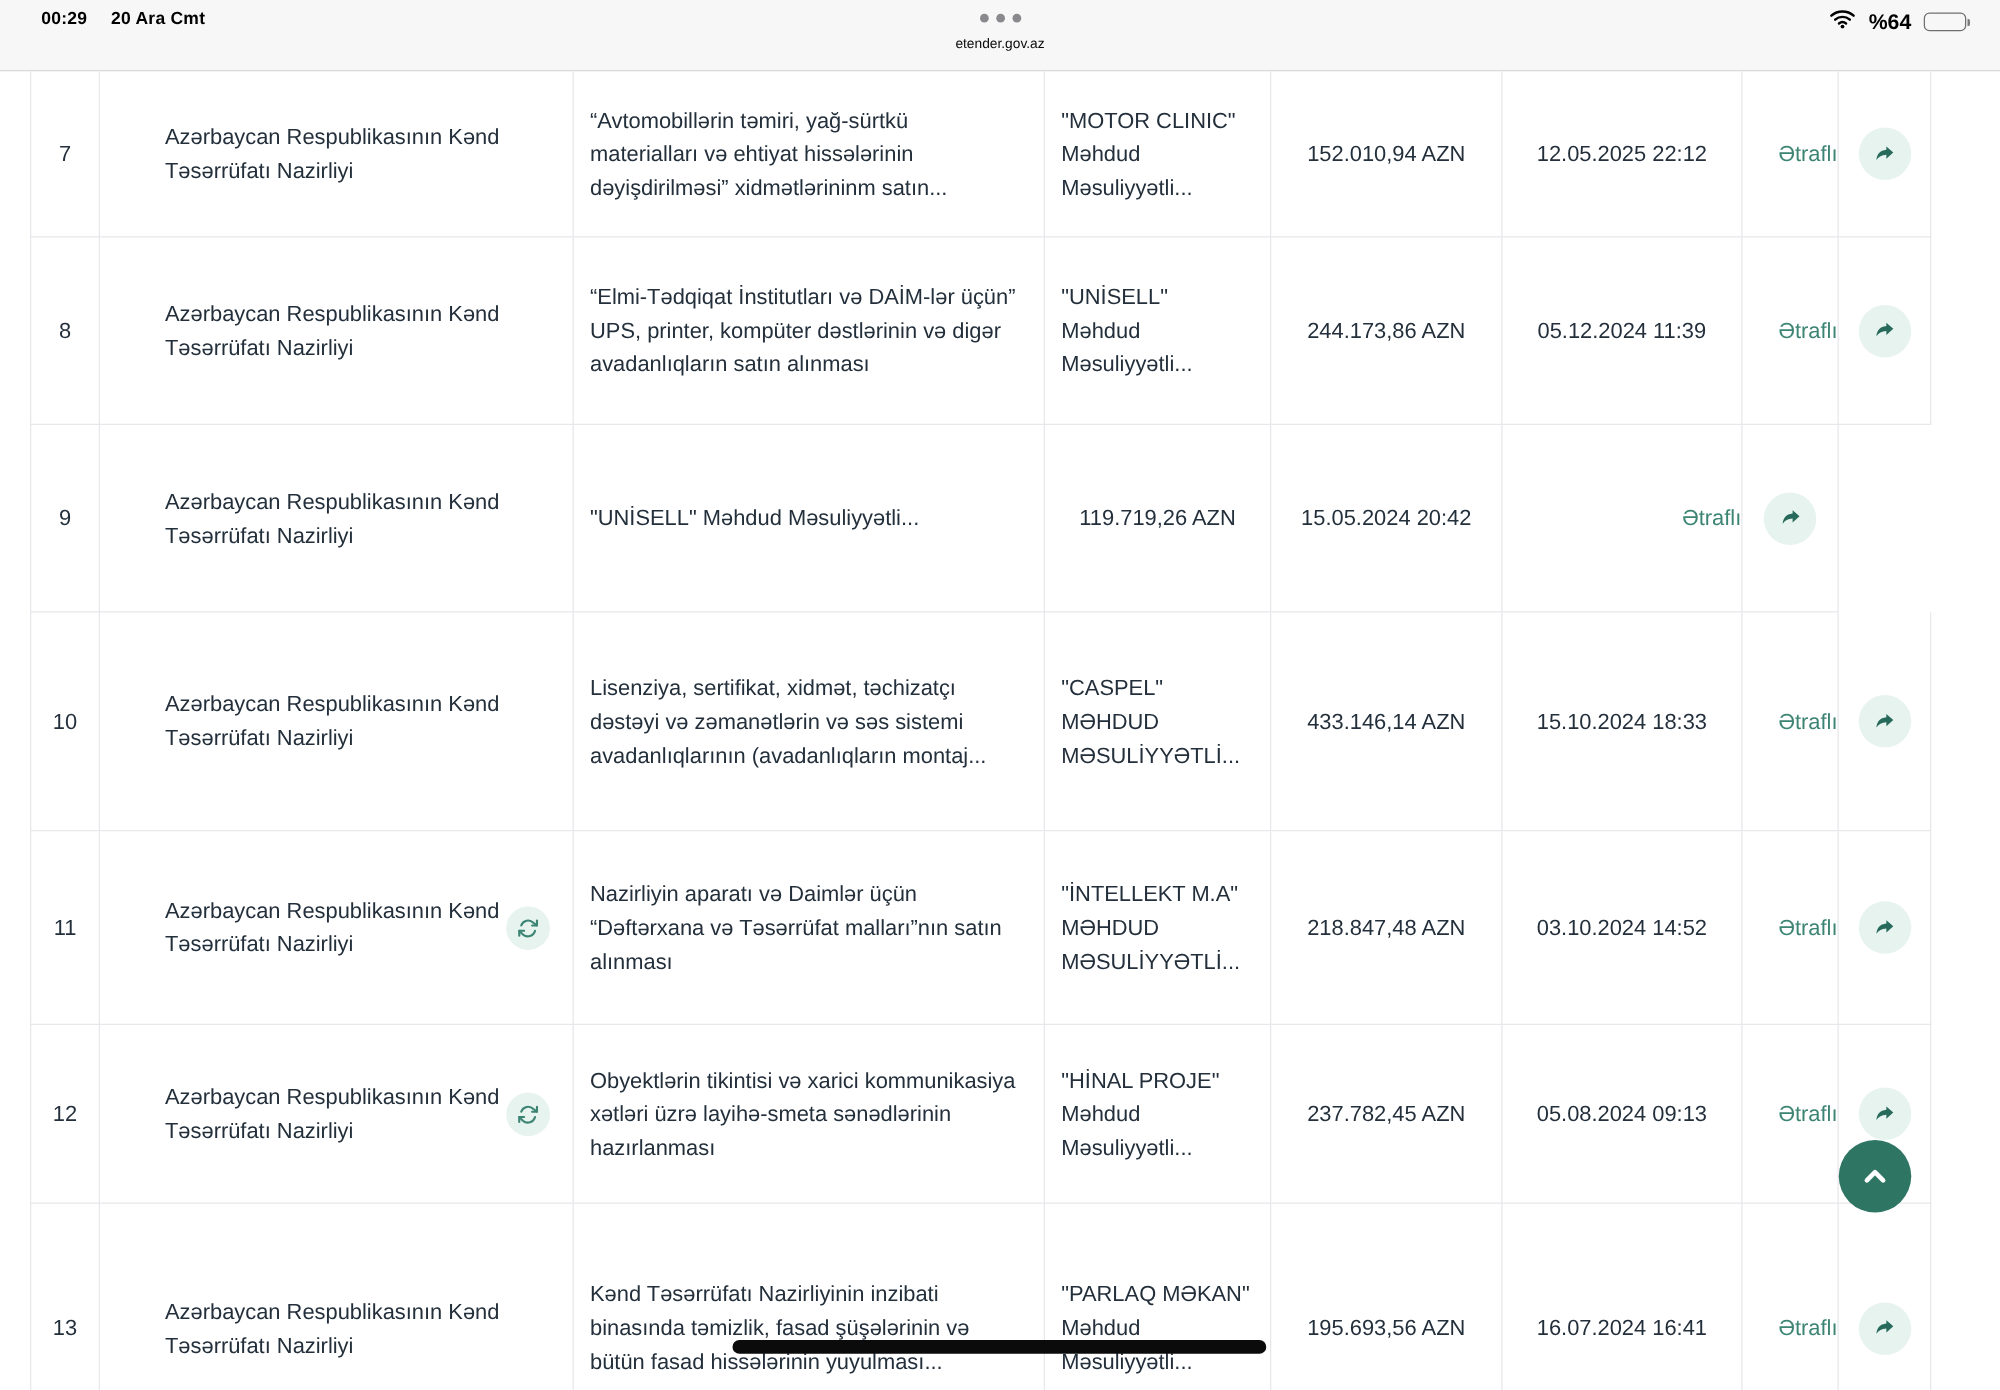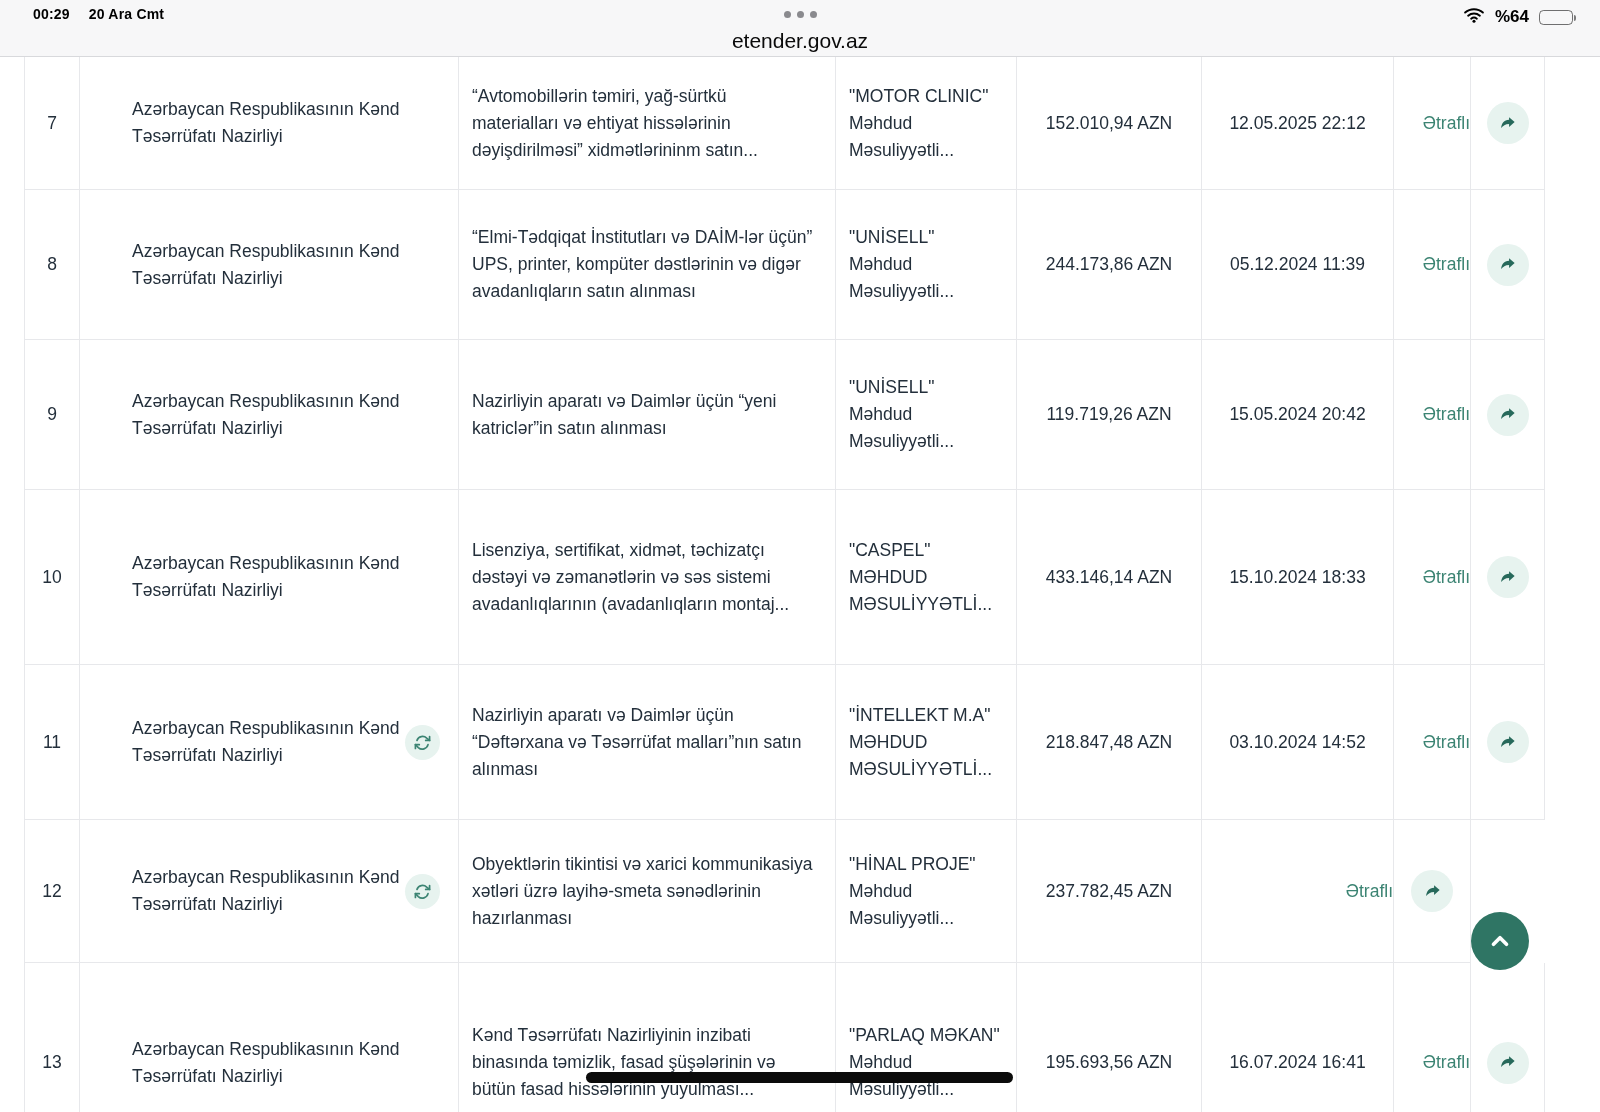--- a/index.html
+++ b/index.html
@@ -18,21 +18,21 @@
     position:absolute; left:33px; top:6px; display:flex; gap:19px;
     font-size:14px; font-weight:700; color:#000; letter-spacing:.2px;
   }
   .sb-dots {
     position:absolute; left:0; right:0; top:11px; display:flex; gap:6px;
     justify-content:center;
   }
   .sb-dots i { width:7px; height:7px; border-radius:50%; background:#8a8a8e; }
   .sb-url {
     position:absolute; left:0; right:0; top:29px; text-align:center;
-    font-size:21px; color:#0a0a0a;
+    font-size:11px; color:#0a0a0a;
   }
   .sb-right { position:absolute; right:27px; top:7px; display:flex; align-items:center; gap:10px; }
   .sb-batt-label { font-size:17px; font-weight:700; color:#000; }
   .battery { position:relative; width:34px; height:15px; border:1px solid rgba(0,0,0,.55); border-radius:4.5px; padding:1.5px; }
   .battery .fill { height:100%; background:#000; border-radius:2.5px; }
   .battery .nub { position:absolute; right:-4px; top:4px; width:2.5px; height:6px; background:rgba(0,0,0,.5); border-radius:0 2px 2px 0; }
 
   
   .table { position:absolute; left:24px; top:57px; width:1521px; }
   .trow { display:grid; grid-template-columns:56px 379px 377px 181px 185px 192px 77px 74px; }
@@ -164,23 +164,20 @@
             </svg>
           </button>
         </div>
     </div>
 
     <div class="trow r2">
       <div class="cell c-num">9</div>
       <div class="cell c-org">
           <span class="org-text">Azərbaycan Respublikasının Kənd Təsərrüfatı Nazirliyi</span>
         </div>
-      <div class="cell c-desc">
-          <span>Nazirliyin aparatı və Daimlər üçün “yeni katriclər”in satın alınması</span>
-        </div>
       <div class="cell c-comp">
           <span>"UNİSELL" Məhdud Məsuliyyətli...</span>
         </div>
       <div class="cell c-amt">119.719,26 AZN</div>
       <div class="cell c-date">15.05.2024 20:42</div>
       <div class="cell c-det">
           <span class="details-link">Ətraflı</span>
         </div>
       <div class="cell c-share">
           <button class="share-btn">
@@ -260,20 +257,21 @@
           </svg>
         </span>
       </div>
       <div class="cell c-desc">
           <span>Obyektlərin tikintisi və xarici kommunikasiya xətləri üzrə layihə-smeta sənədlərinin hazırlanması</span>
         </div>
       <div class="cell c-comp">
           <span>"HİNAL PROJE" Məhdud Məsuliyyətli...</span>
         </div>
       <div class="cell c-amt">237.782,45 AZN</div>
+      <div class="cell c-date">05.08.2024 09:13</div>
       <div class="cell c-det">
           <span class="details-link">Ətraflı</span>
         </div>
       <div class="cell c-share">
           <button class="share-btn">
             <svg viewBox="0 0 24 24">
               <path d="M14 4l7 6.2-7 6.2v-3.9C9.2 12.7 6.3 14.4 4 17.8c.3-6 3.5-10 10-10.6V4z"></path>
             </svg>
           </button>
         </div>

